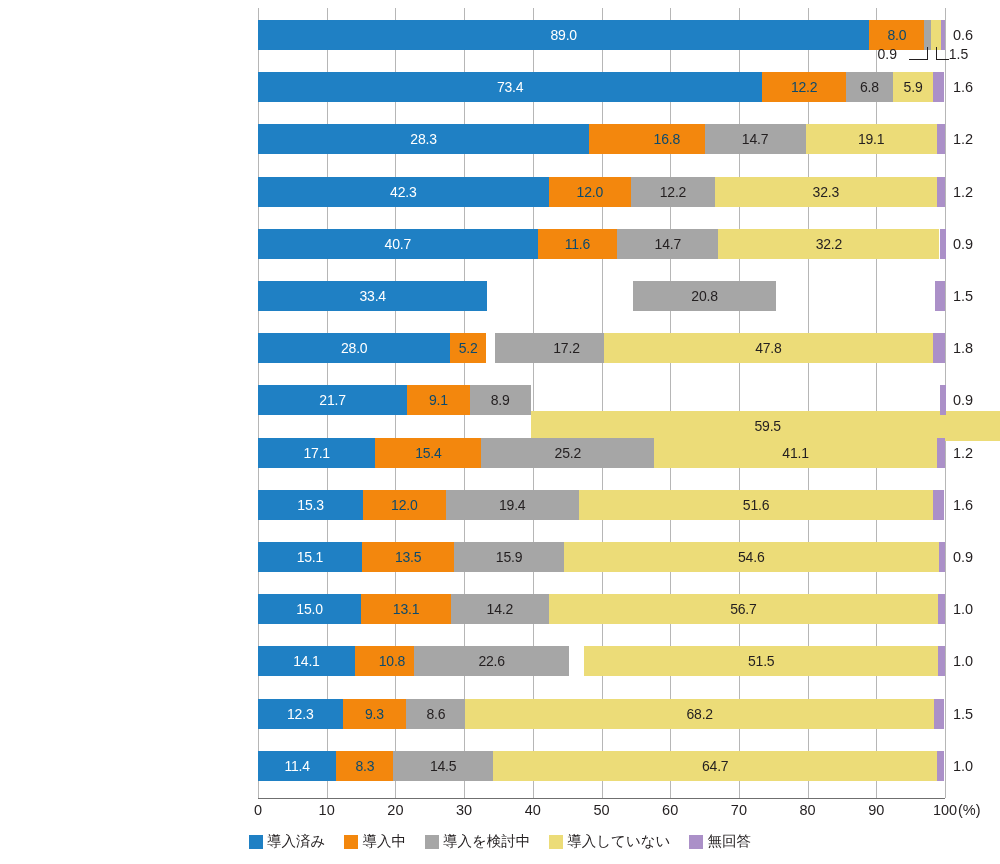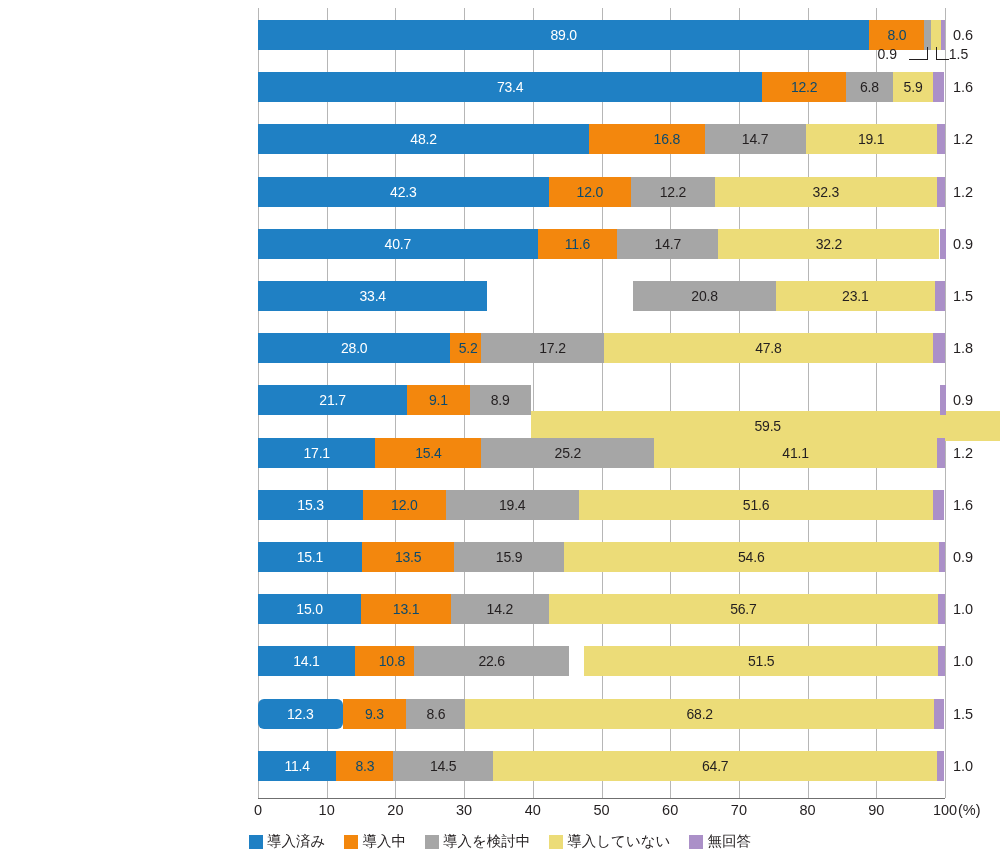--- a/index.html
+++ b/index.html
@@ -194,21 +194,21 @@
             <span class="val">6.8</span>
           </div>
           <div class="seg s3" style="left: 634.788px; width: 40.533px;">
             <span class="val">5.9</span>
           </div>
           <div class="seg s4 hide-val" style="left: 675.321px; width: 10.992px;"></div>
           <div class="outer-val">1.6</div>
         </div>
         <div class="row" style="top: 116.4px;">
           <div class="seg s0" style="left: 0px; width: 331.134px;">
-            <span class="val">48.2</span>
+            <span class="val">28.3</span>
           </div>
           <div class="seg s1" style="left: 331.134px; width: 115.416px; padding-left: 40px;">
             <span class="val">16.8</span>
           </div>
           <div class="seg s2" style="left: 446.55px; width: 100.989px;">
             <span class="val">14.7</span>
           </div>
           <div class="seg s3" style="left: 547.539px; width: 131.217px;">
             <span class="val">19.1</span>
           </div>
@@ -247,34 +247,31 @@
           <div class="seg s4 hide-val" style="left: 681.504px; width: 6.183px;"></div>
           <div class="outer-val">0.9</div>
         </div>
         <div class="row" style="top: 273px;">
           <div class="seg s0" style="left: 0px; width: 229.458px;">
             <span class="val">33.4</span>
           </div>
           <div class="seg s2" style="left: 375.102px; width: 142.896px;">
             <span class="val">20.8</span>
           </div>
-          <div class="seg s3" style="left: 517.998px; width: 158.697px;">
-            <span class="val">23.1</span>
-          </div>
           <div class="seg s4 hide-val" style="left: 676.695px; width: 10.305px;"></div>
           <div class="outer-val">1.5</div>
         </div>
         <div class="row" style="top: 325.2px;">
           <div class="seg s0" style="left: 0px; width: 192.36px;">
             <span class="val">28.0</span>
           </div>
           <div class="seg s1" style="left: 192.36px; width: 35.724px;">
             <span class="val">5.2</span>
           </div>
-          <div class="seg s2" style="left: 223px; width: 143px;">
+          <div class="seg s2" style="left: 237px; width: 143px;">
             <span class="val">17.2</span>
           </div>
           <div class="seg s3" style="left: 346.248px; width: 328.386px;">
             <span class="val">47.8</span>
           </div>
           <div class="seg s4 hide-val" style="left: 674.634px; width: 12.366px;"></div>
           <div class="outer-val">1.8</div>
         </div>
         <div class="row" style="top: 377.4px;">
           <div class="seg s0" style="left: 0px; width: 149.079px;">
@@ -366,21 +363,21 @@
           <div class="seg s2" style="left: 156px; width: 155.262px;">
             <span class="val">22.6</span>
           </div>
           <div class="seg s3" style="left: 326.325px; width: 353.805px;">
             <span class="val">51.5</span>
           </div>
           <div class="seg s4 hide-val" style="left: 680.13px; width: 6.87px;"></div>
           <div class="outer-val">1.0</div>
         </div>
         <div class="row" style="top: 690.6px;">
-          <div class="seg s0" style="left: 0px; width: 84.501px; border-radius: 6px;">
+          <div class="seg s0" style="left: 0px; width: 84.501px;">
             <span class="val">12.3</span>
           </div>
           <div class="seg s1" style="left: 84.501px; width: 63.891px;">
             <span class="val">9.3</span>
           </div>
           <div class="seg s2" style="left: 148.392px; width: 59.082px;">
             <span class="val">8.6</span>
           </div>
           <div class="seg s3" style="left: 207.474px; width: 468.534px;">
             <span class="val">68.2</span>

